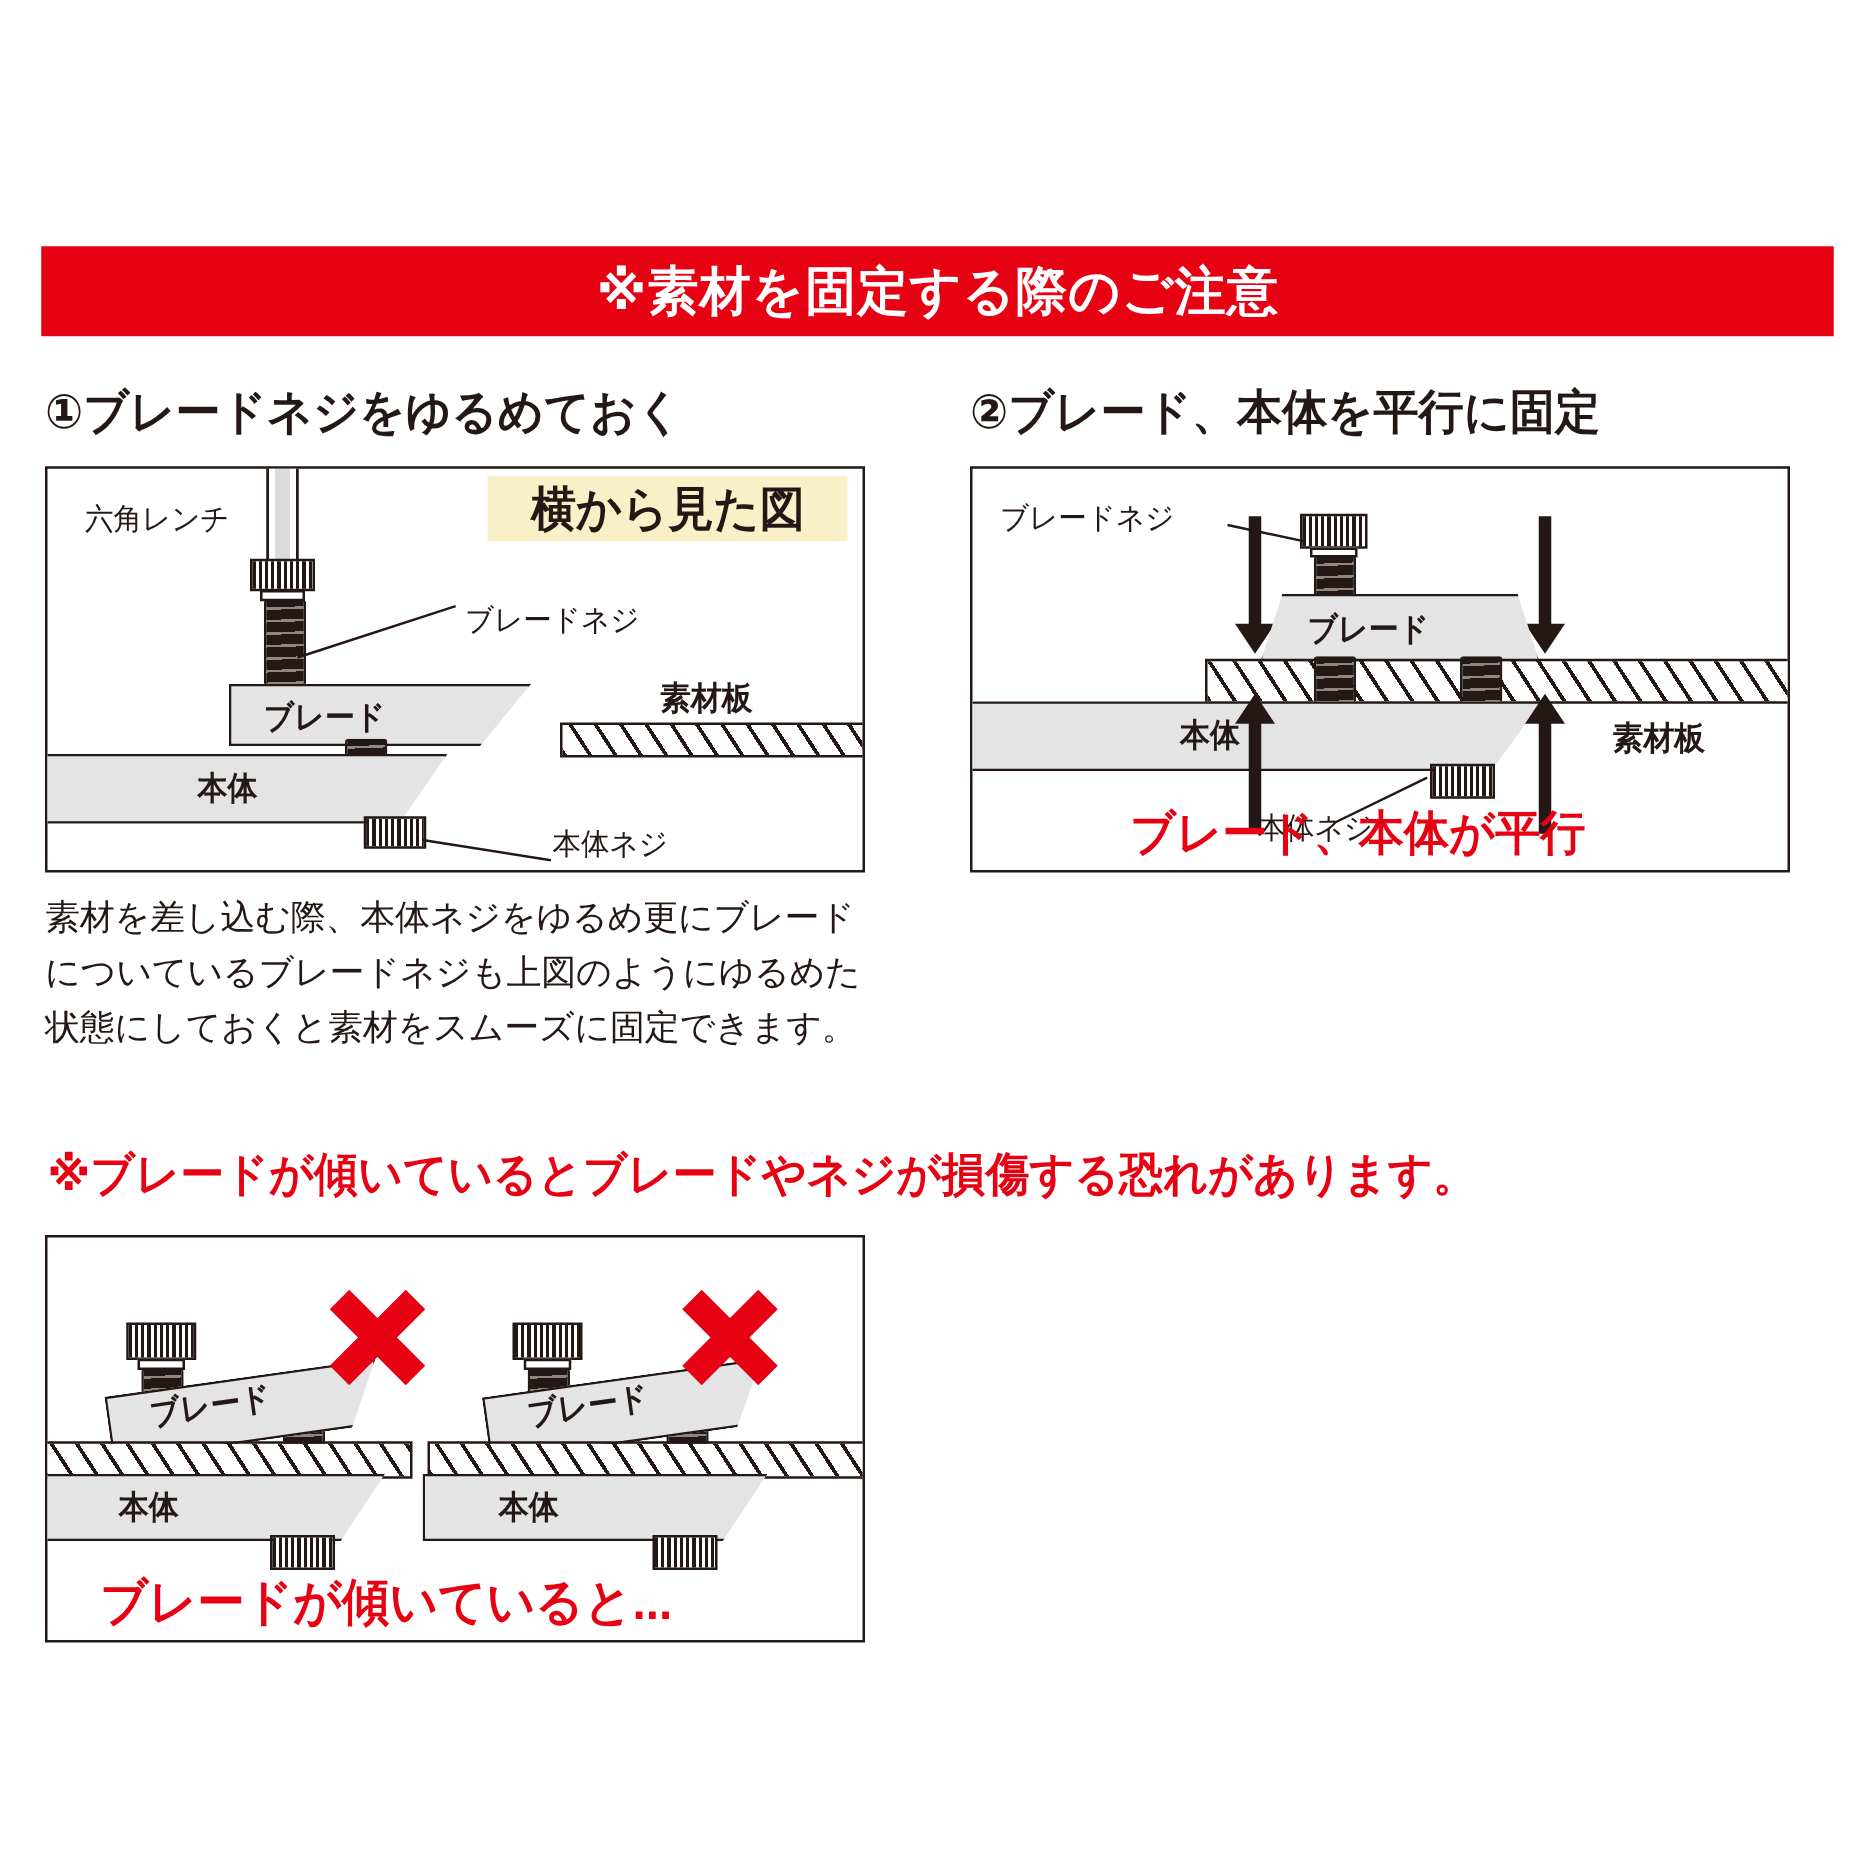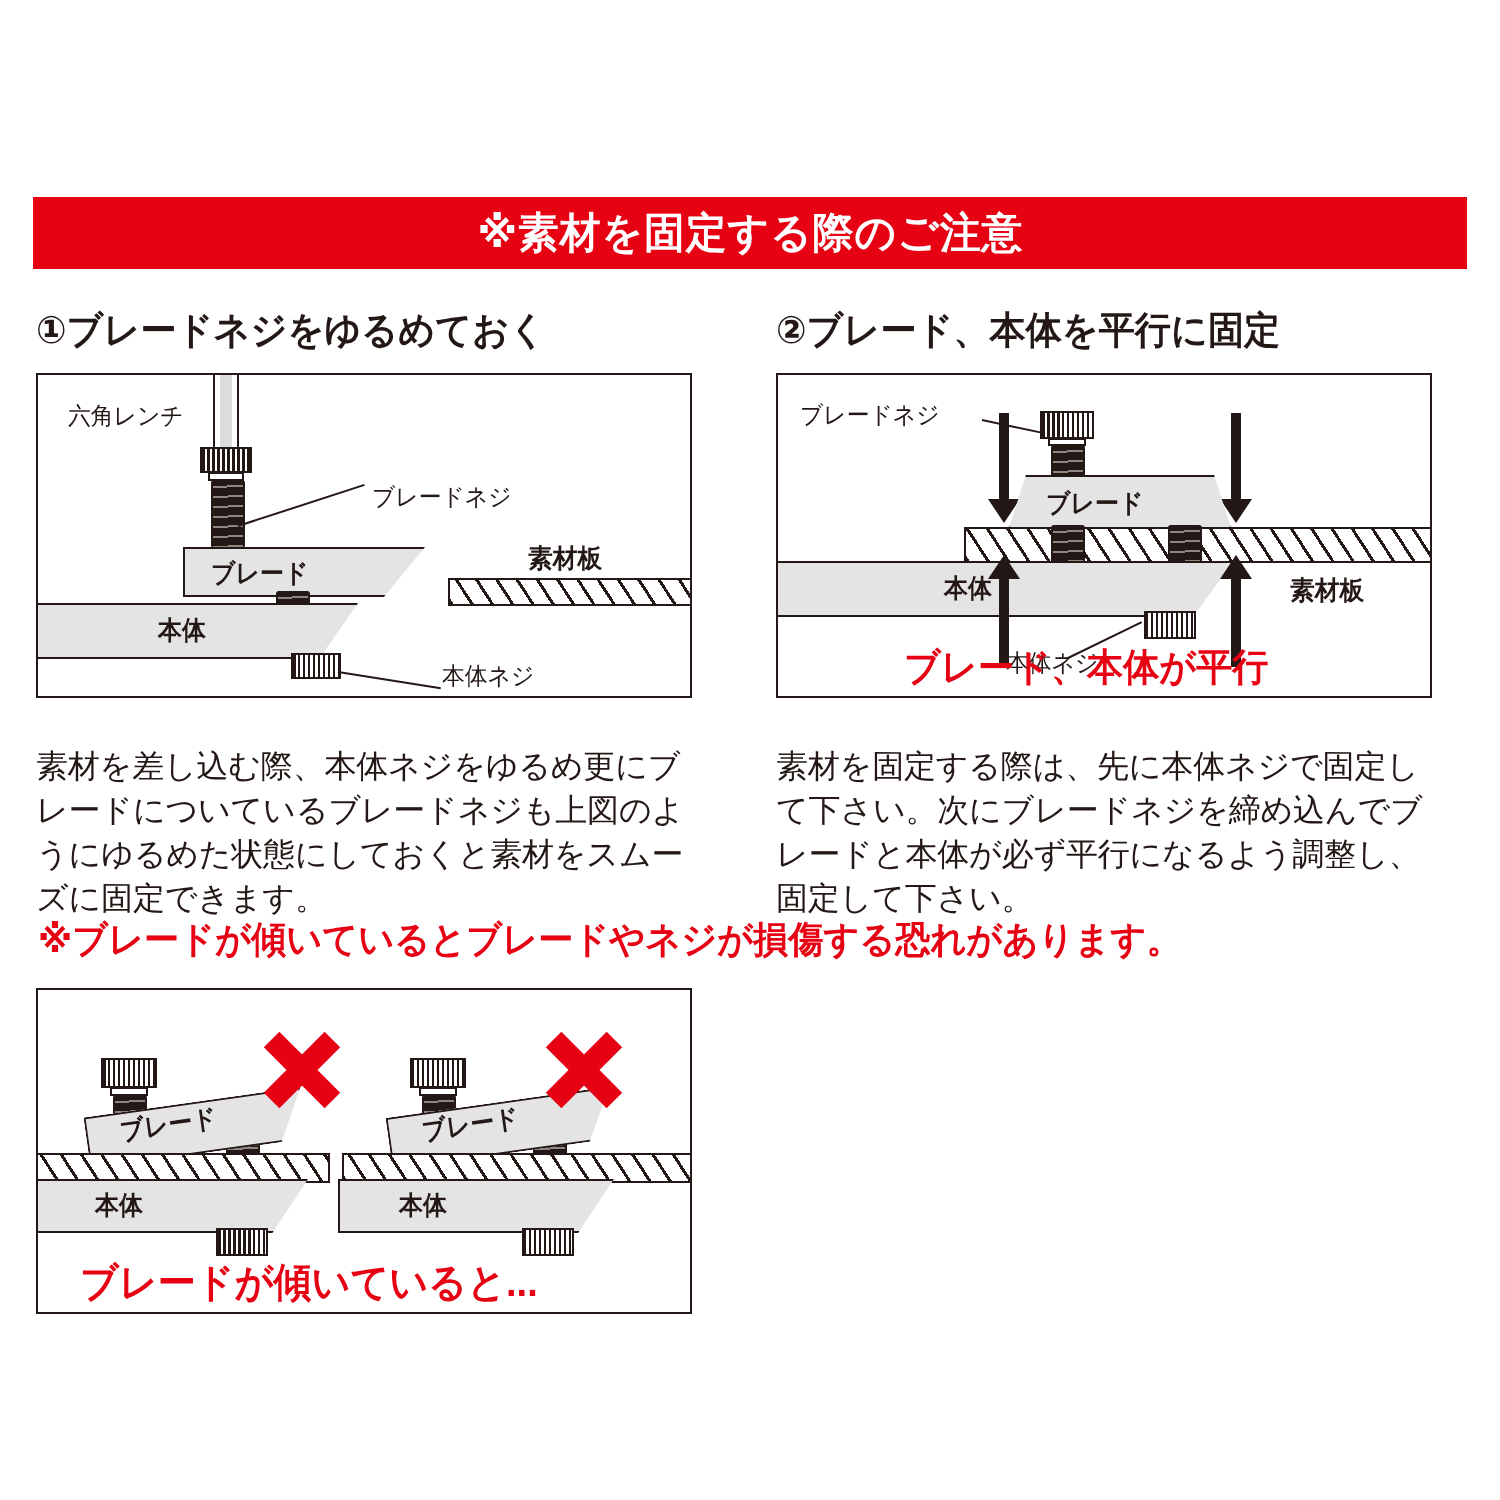--- a/index.html
+++ b/index.html
@@ -138,23 +138,22 @@
   .cap-red{
     position:absolute;
     color:#e60213;font-weight:bold;
     white-space:nowrap;line-height:1;
     transform:scaleX(0.95);transform-origin:left center;
   }
 
   
   .para{
     position:absolute;
-    font-size:32px;line-height:44px;color:#231815;
+    font-size:28px;line-height:44px;color:#231815;
     letter-spacing:-0.2px;
-    margin-top:32px;
   }
   #para1{left:36px;top:712px;width:660px;}
   #para2{left:776px;top:712px;width:660px;}
   #para3{left:744px;top:988px;width:700px;}
 
   
   #warn{
     position:absolute;left:38px;top:921px;width:1420px;
     font-size:37px;font-weight:bold;color:#e60213;
     white-space:nowrap;line-height:1;
@@ -177,20 +176,23 @@
 <div class="page">
 
   <div class="banner">
     <div class="banner-text">※素材を固定する際のご注意</div>
   </div>
 
   <div class="sec-head" id="head1">①ブレードネジをゆるめておく</div>
 
   <div class="panel" id="panel1">
 
+    <div class="badge">
+      <span>横から見た図</span>
+    </div>
 
     <div class="wrench" style="left:175px;top:-2px;width:26px;height:76px;"></div>
     <div class="lbl" style="left:30px;top:29px;">六角レンチ</div>
 
     <div class="knurl" style="left:162px;top:72px;width:52px;height:26px;"></div>
     <div class="knurl-cap" style="left:170px;top:97px;width:36px;height:9px;"></div>
     <div class="thread" style="left:173px;top:105px;width:30px;height:68px;"></div>
 
     <div class="leader" style="left:200px;top:150px;width:133px;transform:rotate(-18deg);"></div>
     <div class="lbl" style="left:334px;top:110px;">ブレードネジ</div>
@@ -261,21 +263,20 @@
     </div>
 
     <div class="knurl" style="left:366px;top:236px;width:52px;height:28px;"></div>
     <div class="leader" style="left:290px;top:282px;width:82px;transform:rotate(-26deg);"></div>
     <div class="lbl" style="left:228px;top:276px;">本体ネジ</div>
 
     <div class="cap-red" style="left:126px;top:273px;font-size:38px;">ブレード、本体が平行</div>
   </div>
 
   <div class="para" id="para1">素材を差し込む際、本体ネジをゆるめ更にブレードについているブレードネジも上図のようにゆるめた状態にしておくと素材をスムーズに固定できます。</div>
-  <div class="para" id="para2">素材を固定する際は、先に本体ネジで固定して下さい。次にブレードネジを締め込んでブレードと本体が必ず平行になるよう調整し、固定して下さい。</div>
 
   <div id="warn">※ブレードが傾いているとブレードやネジが損傷する恐れがあります。</div>
 
   <div class="panel" id="panel3">
 
     <div class="knurl" style="left:63px;top:68px;width:56px;height:30px;"></div>
     <div class="knurl-cap" style="left:72px;top:97px;width:38px;height:9px;"></div>
     <div class="thread" style="left:75px;top:105px;width:30px;height:75px;"></div>
     <div class="thread" style="left:188px;top:132px;width:30px;height:68px;"></div>
 

